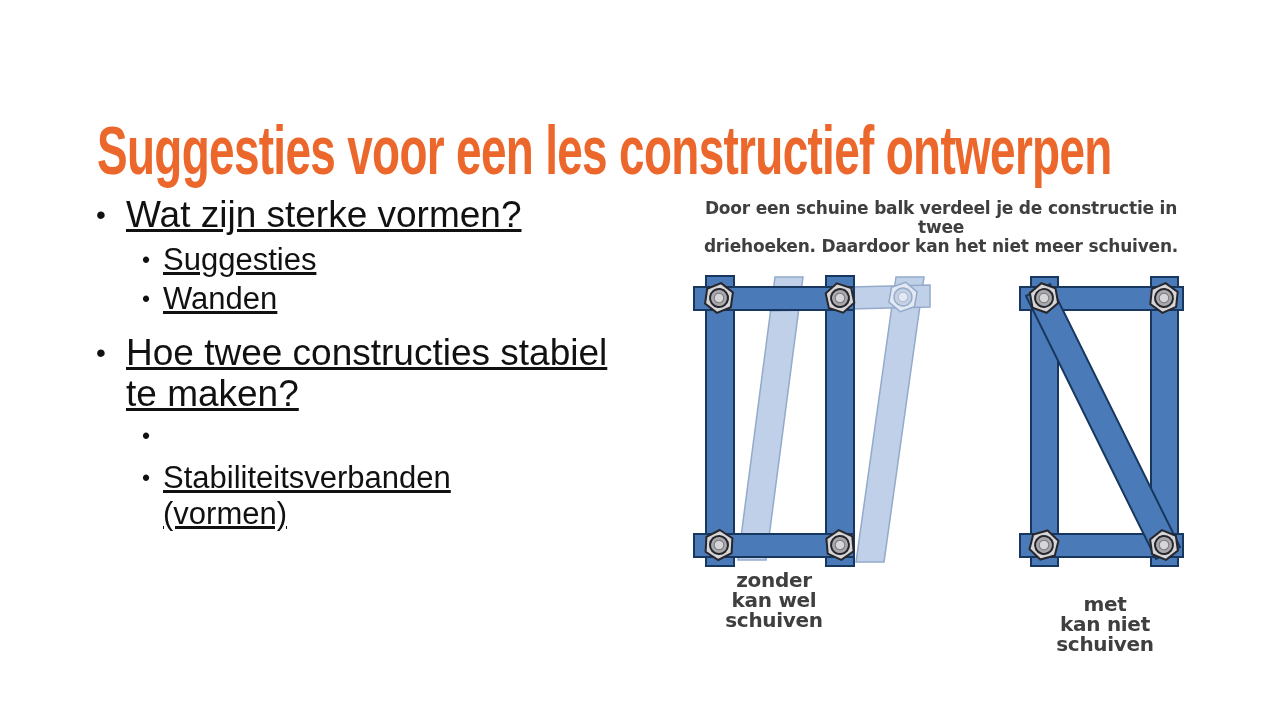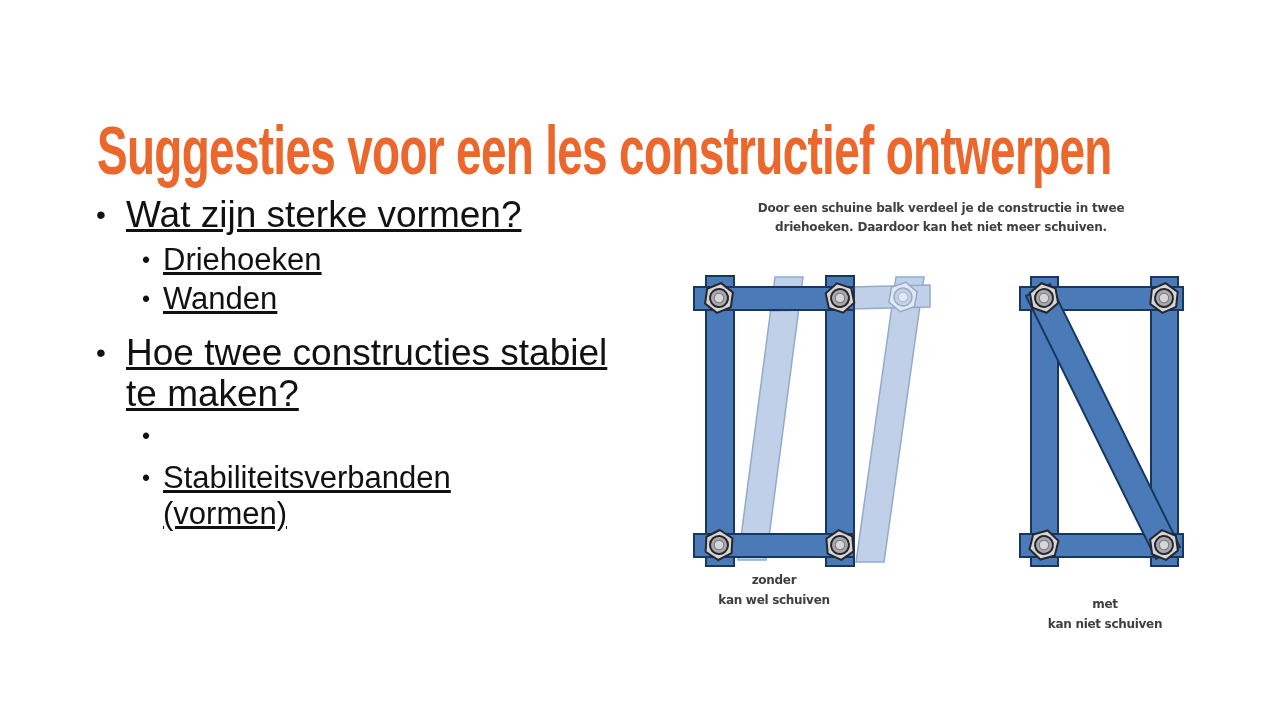--- a/index.html
+++ b/index.html
@@ -23,27 +23,27 @@
   .l1 { font-size:37px; line-height:41px; }
   .l1 .marker { width:30px; padding-left:6px; font-size:28px; line-height:41px; }
   .l2 { font-size:31px; line-height:36px; padding-left:52px; }
   .l2 .marker { width:21px; font-size:23px; line-height:36px; }
   .m1 { margin-top:7px; } .m2 { margin-top:3px; } .m3 { margin-top:15px; }
   .m4 { margin-top:4px; } .m5 { margin-top:6px; }
   
   .fig-caption {
     position:absolute; left:690px; top:199px; width:502px;
     font-family:"DejaVu Sans", sans-serif; font-weight:bold;
-    font-size:12px; line-height:19px; text-align:center;
+    font-size:17px; line-height:19px; text-align:center;
     color:var(--label,#3f3f3f); white-space:pre-line; letter-spacing:-0.2px;
   }
   .fig-label {
     position:absolute; top:570px; width:180px;
     font-family:"DejaVu Sans", sans-serif; font-weight:bold;
-    font-size:12px; line-height:20px; text-align:center;
+    font-size:20px; line-height:20px; text-align:center;
     color:var(--label,#3f3f3f); white-space:pre-line; letter-spacing:-0.3px;
   }
   .fig-label.left { left:684px; }
   .fig-label.right { left:1015px;margin-top:24px; }
   
   .fig-svg { position:absolute; left:690px; top:258px; }
   .beam  { fill:var(--beam,#4b7ab9); stroke:var(--beam_outline,#17375e); stroke-width:2; }
   .ghost { fill:var(--ghost,#c0d0e9); stroke:var(--ghost_outline,#93aacb); stroke-width:1.5; }
   .bolt-hex  { fill:var(--bolt_fill,#d6d6d8); stroke:var(--bolt_edge,#26262b); stroke-width:2; }
   .bolt-ring { fill:var(--bolt_ring,#a9a9ad); stroke:var(--bolt_edge,#26262b); stroke-width:2; }
@@ -59,21 +59,21 @@
 
   <h1 class="title">Suggesties voor een les constructief ontwerpen</h1>
 
   <div class="bullets">
     <div class="b-row l1">
       <span class="marker">•</span>
       <span class="b-text">Wat zijn sterke vormen?</span>
     </div>
     <div class="b-row l2 m1">
       <span class="marker">•</span>
-      <span class="b-text">Driehoeken</span>
+      <span class="b-text">Suggesties</span>
     </div>
     <div class="b-row l2 m2">
       <span class="marker">•</span>
       <span class="b-text">Wanden</span>
     </div>
     <div class="b-row l1 m3">
       <span class="marker">•</span>
       <span class="b-text">Hoe twee constructies stabiel
 te maken?</span>
     </div>

